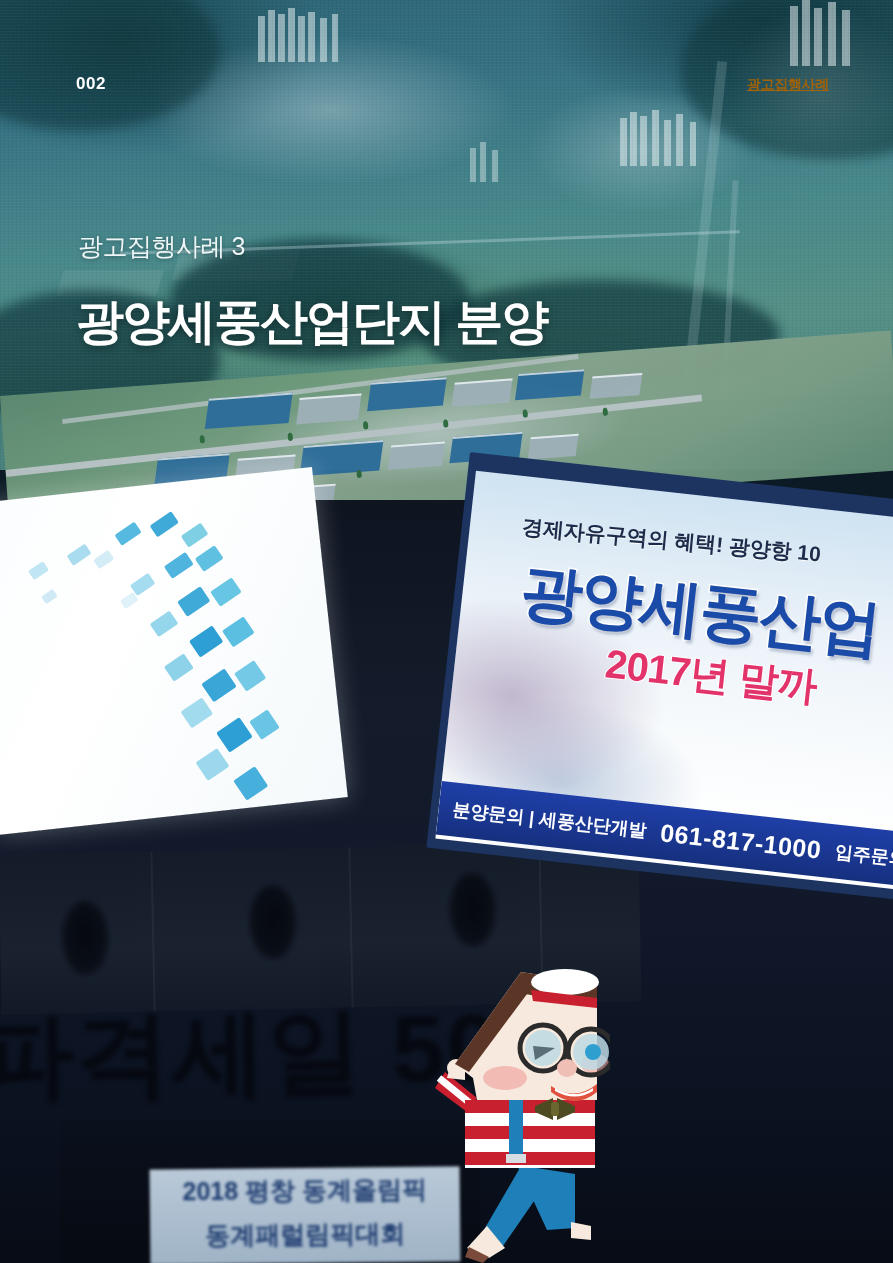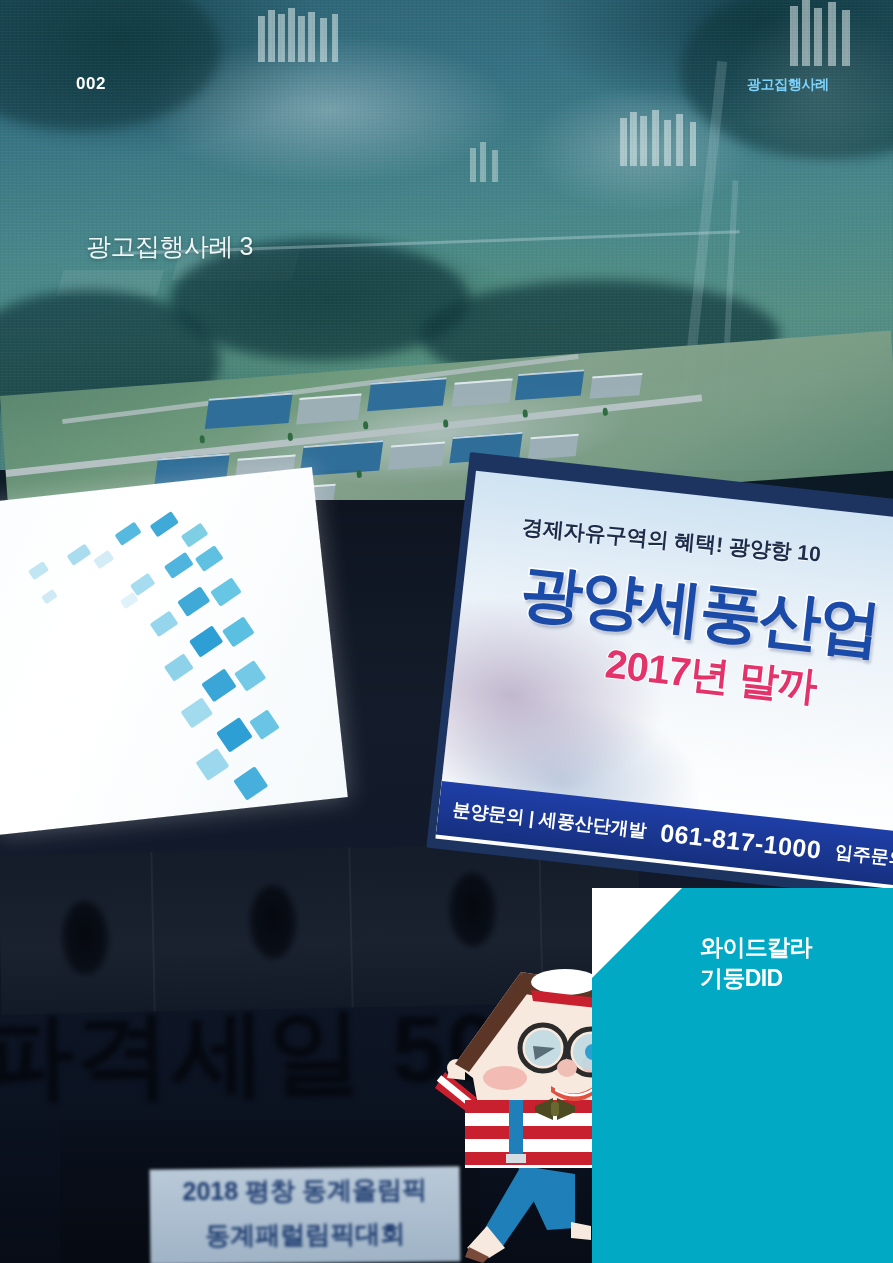--- a/index.html
+++ b/index.html
@@ -151,27 +151,26 @@
   
   .mascot{position:absolute;left:425px;top:960px;width:185px;height:303px;}
 
   
   .pageno{
     position:absolute;left:76px;top:74px;
     color:#fff;font-size:17px;font-weight:700;letter-spacing:.5px;
   }
   .hdr-right{
     position:absolute;right:64px;top:76px;
-    color:#7dd3fc;font-size:14px;font-weight:700;letter-spacing:-.3px;
+    color:#a16207;font-size:14px;font-weight:700;letter-spacing:-.3px;text-decoration:underline;
   }
   .eyebrow{
     position:absolute;left:78px;top:230px;
     color:#eef5f6;font-size:25px;font-weight:400;letter-spacing:-.5px;
     text-shadow:0 1px 4px rgba(0,0,0,.35);
-    margin-left:8px;
   }
   .maintitle{
     position:absolute;left:76px;top:258px;
     color:#ffffff;font-size:48px;font-weight:900;letter-spacing:-2px;
     text-shadow:0 2px 8px rgba(0,0,0,.4);
     white-space:nowrap;
   }
 
   
   .callout{
@@ -391,22 +390,16 @@
       <path d="M110 146 L128 138 L128 160 L110 152 Z" fill="#4d4a22"></path>
       <path d="M150 146 L132 138 L132 160 L150 152 Z" fill="#4d4a22"></path>
       <rect x="126" y="142" width="8" height="14" rx="3" fill="#6b6730"></rect>
     </g>
   </svg>
 
   <div class="pageno">002</div>
   <div class="hdr-right">광고집행사례</div>
 
   <div class="eyebrow">광고집행사례 3</div>
-
-  <div class="callout">
-    <div class="callout-fold"></div>
-    <div class="callout-txt">
-      <div>와이드칼라</div>
-      <div>기둥DID</div>
-    </div>
-  </div>
+  <h1 class="maintitle">광양세풍산업단지 분양</h1>
+
 
 </div>
 
 </body></html>

